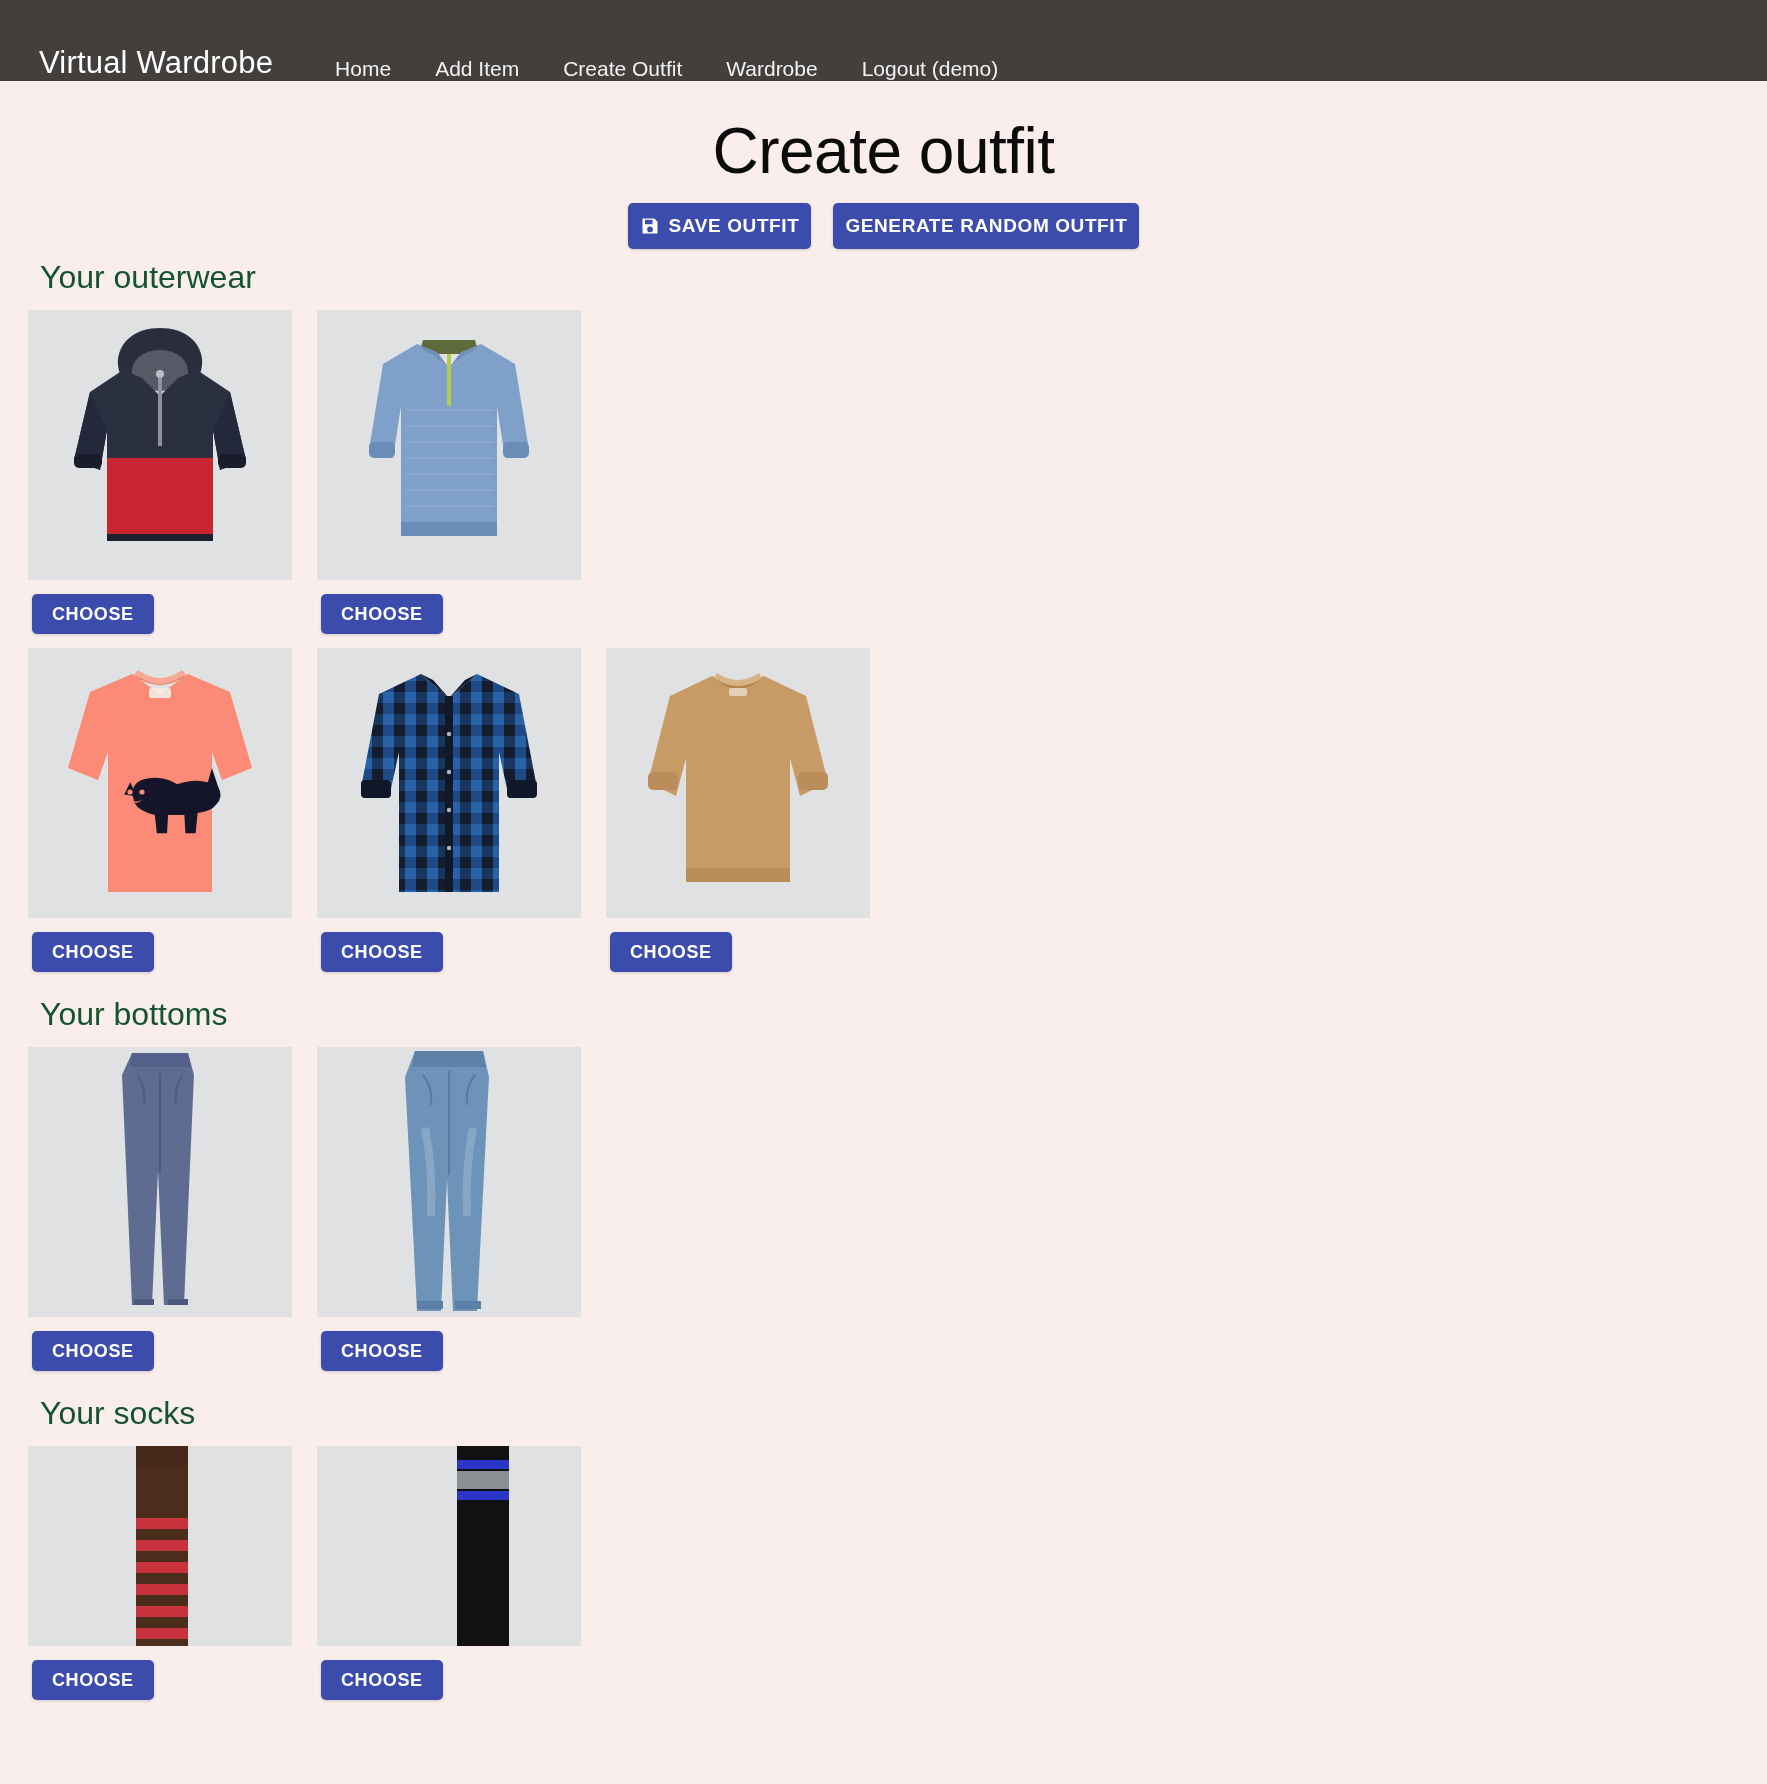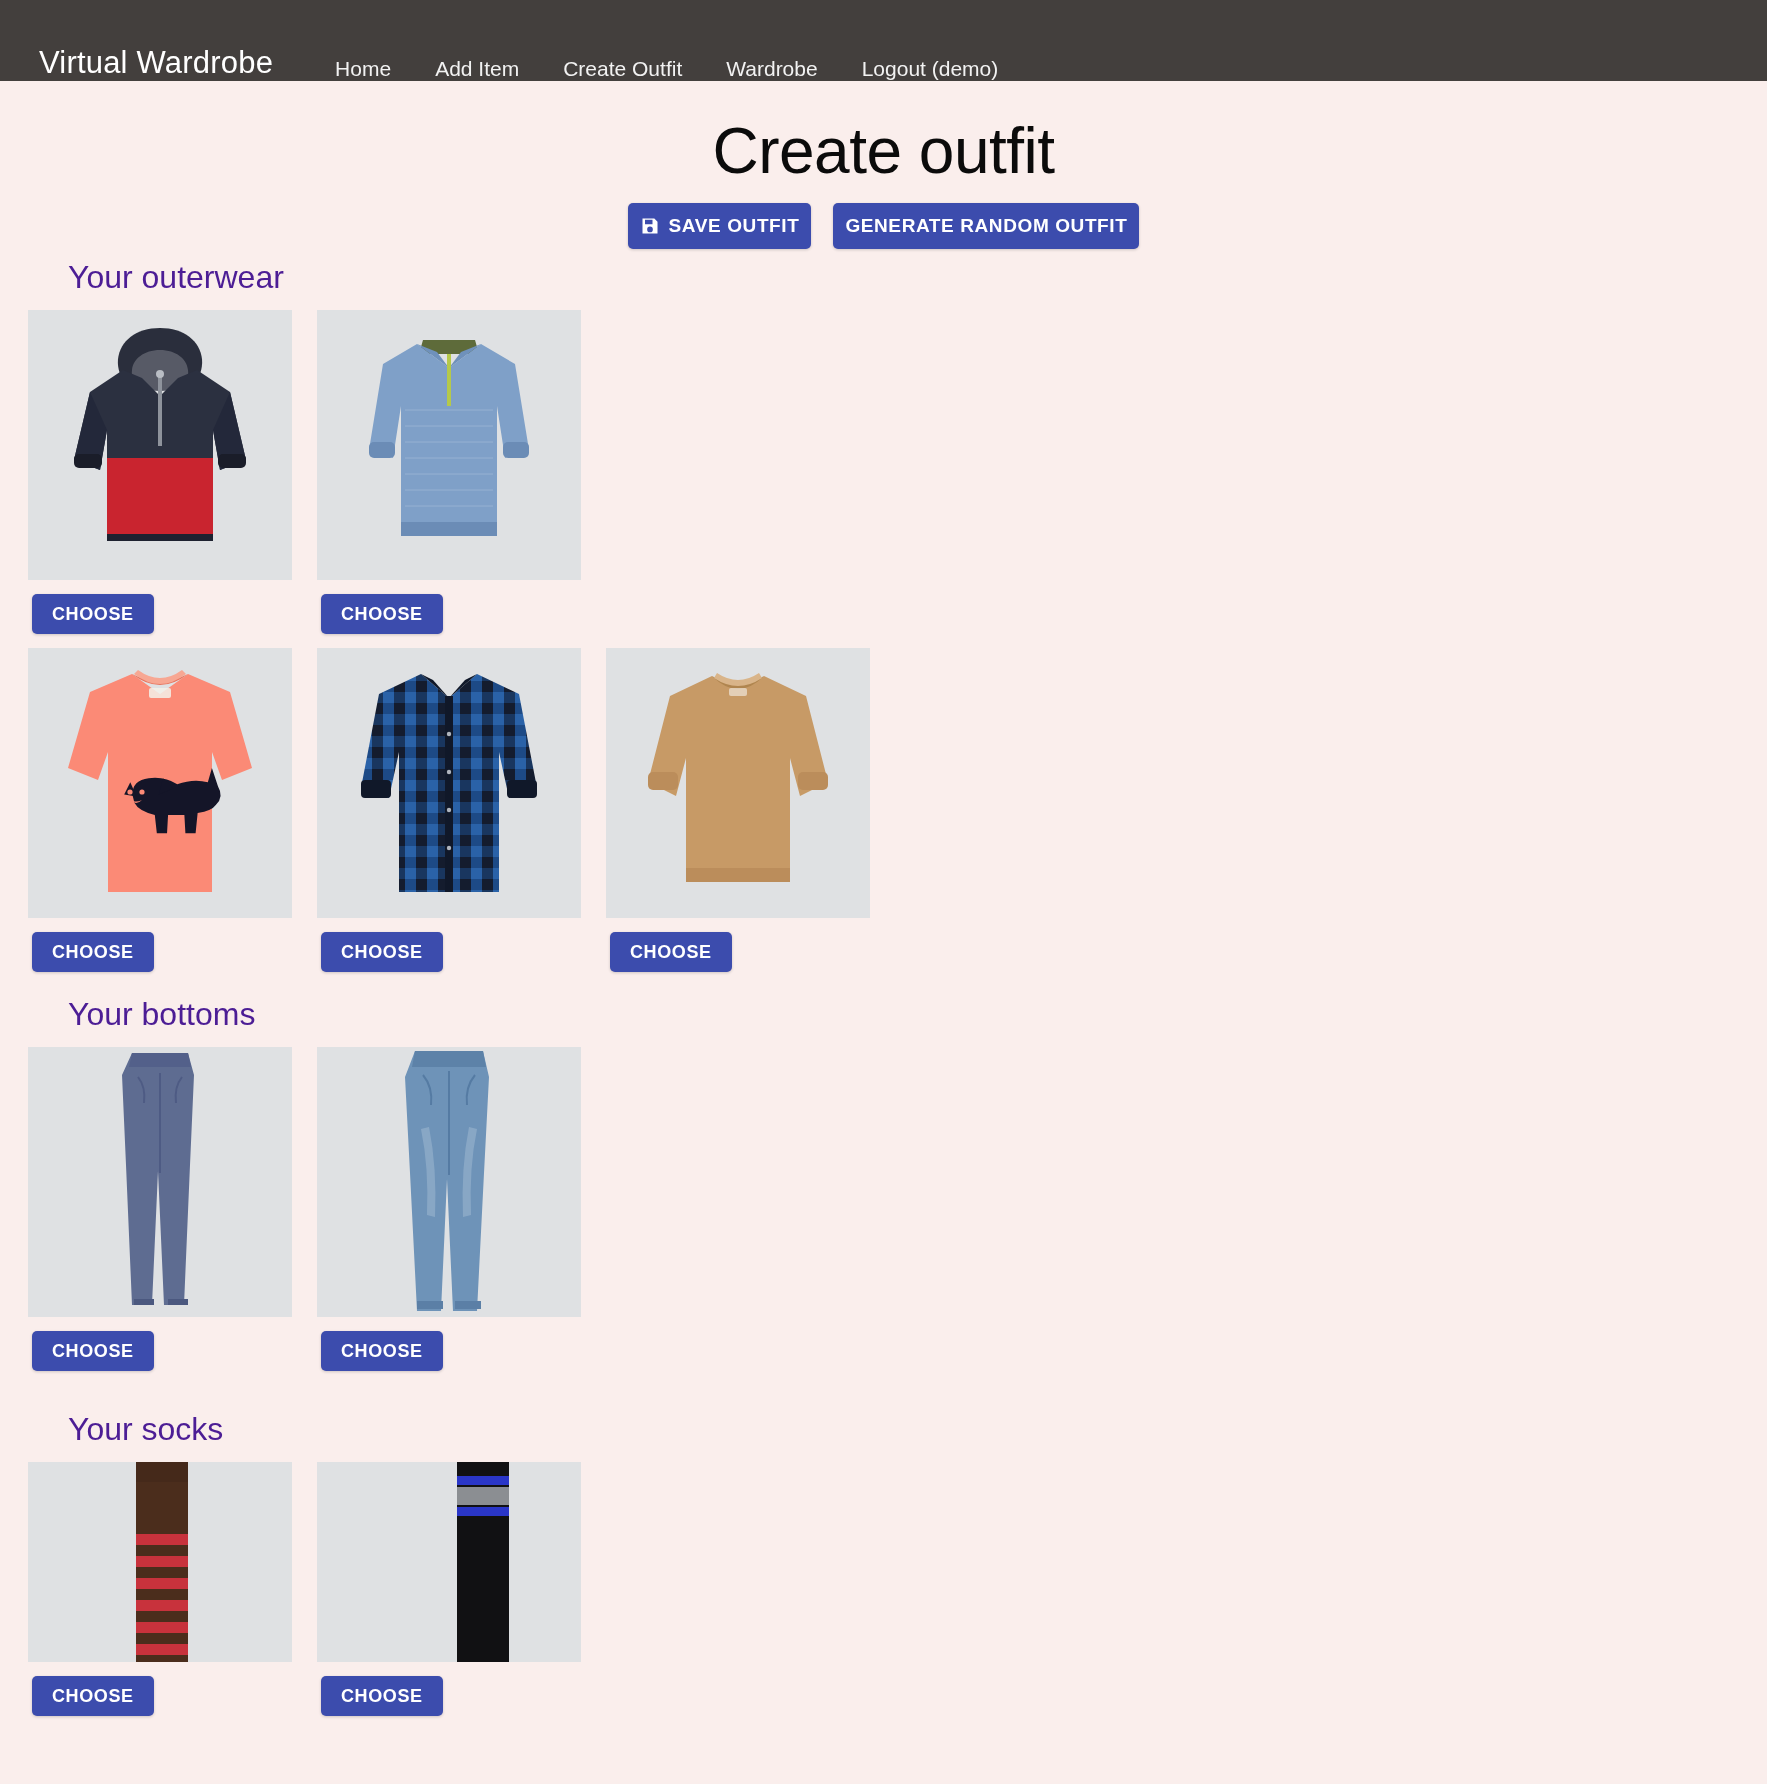--- a/index.html
+++ b/index.html
@@ -75,28 +75,28 @@
     align-items: center;
     gap: 9px;
     box-shadow: 0 1px 3px rgba(0,0,0,0.18);
     line-height: 1;
   }
   .btn svg { display:block; }
 
   .section-heading {
     font-size: 32px;
     font-weight: 400;
-    color: #4c1d95;
+    color: #14532d;
     margin: 0;
-    padding: 0 0 0 68px;
+    padding: 0 0 0 40px;
   }
   .sec-outerwear { margin-top: 10px; }
   .sec-tops      { margin-top: 24px; }
   .sec-bottoms   { margin-top: 24px; }
-  .sec-socks     { margin-top: 40px; }
+  .sec-socks     { margin-top: 24px; }
 
   .item-row {
     display: flex;
     padding-left: 28px;
     gap: 25px;
     margin-top: 14px;
     align-items: flex-start;
   }
   .item-card { width: 264px; }
   .thumb {

